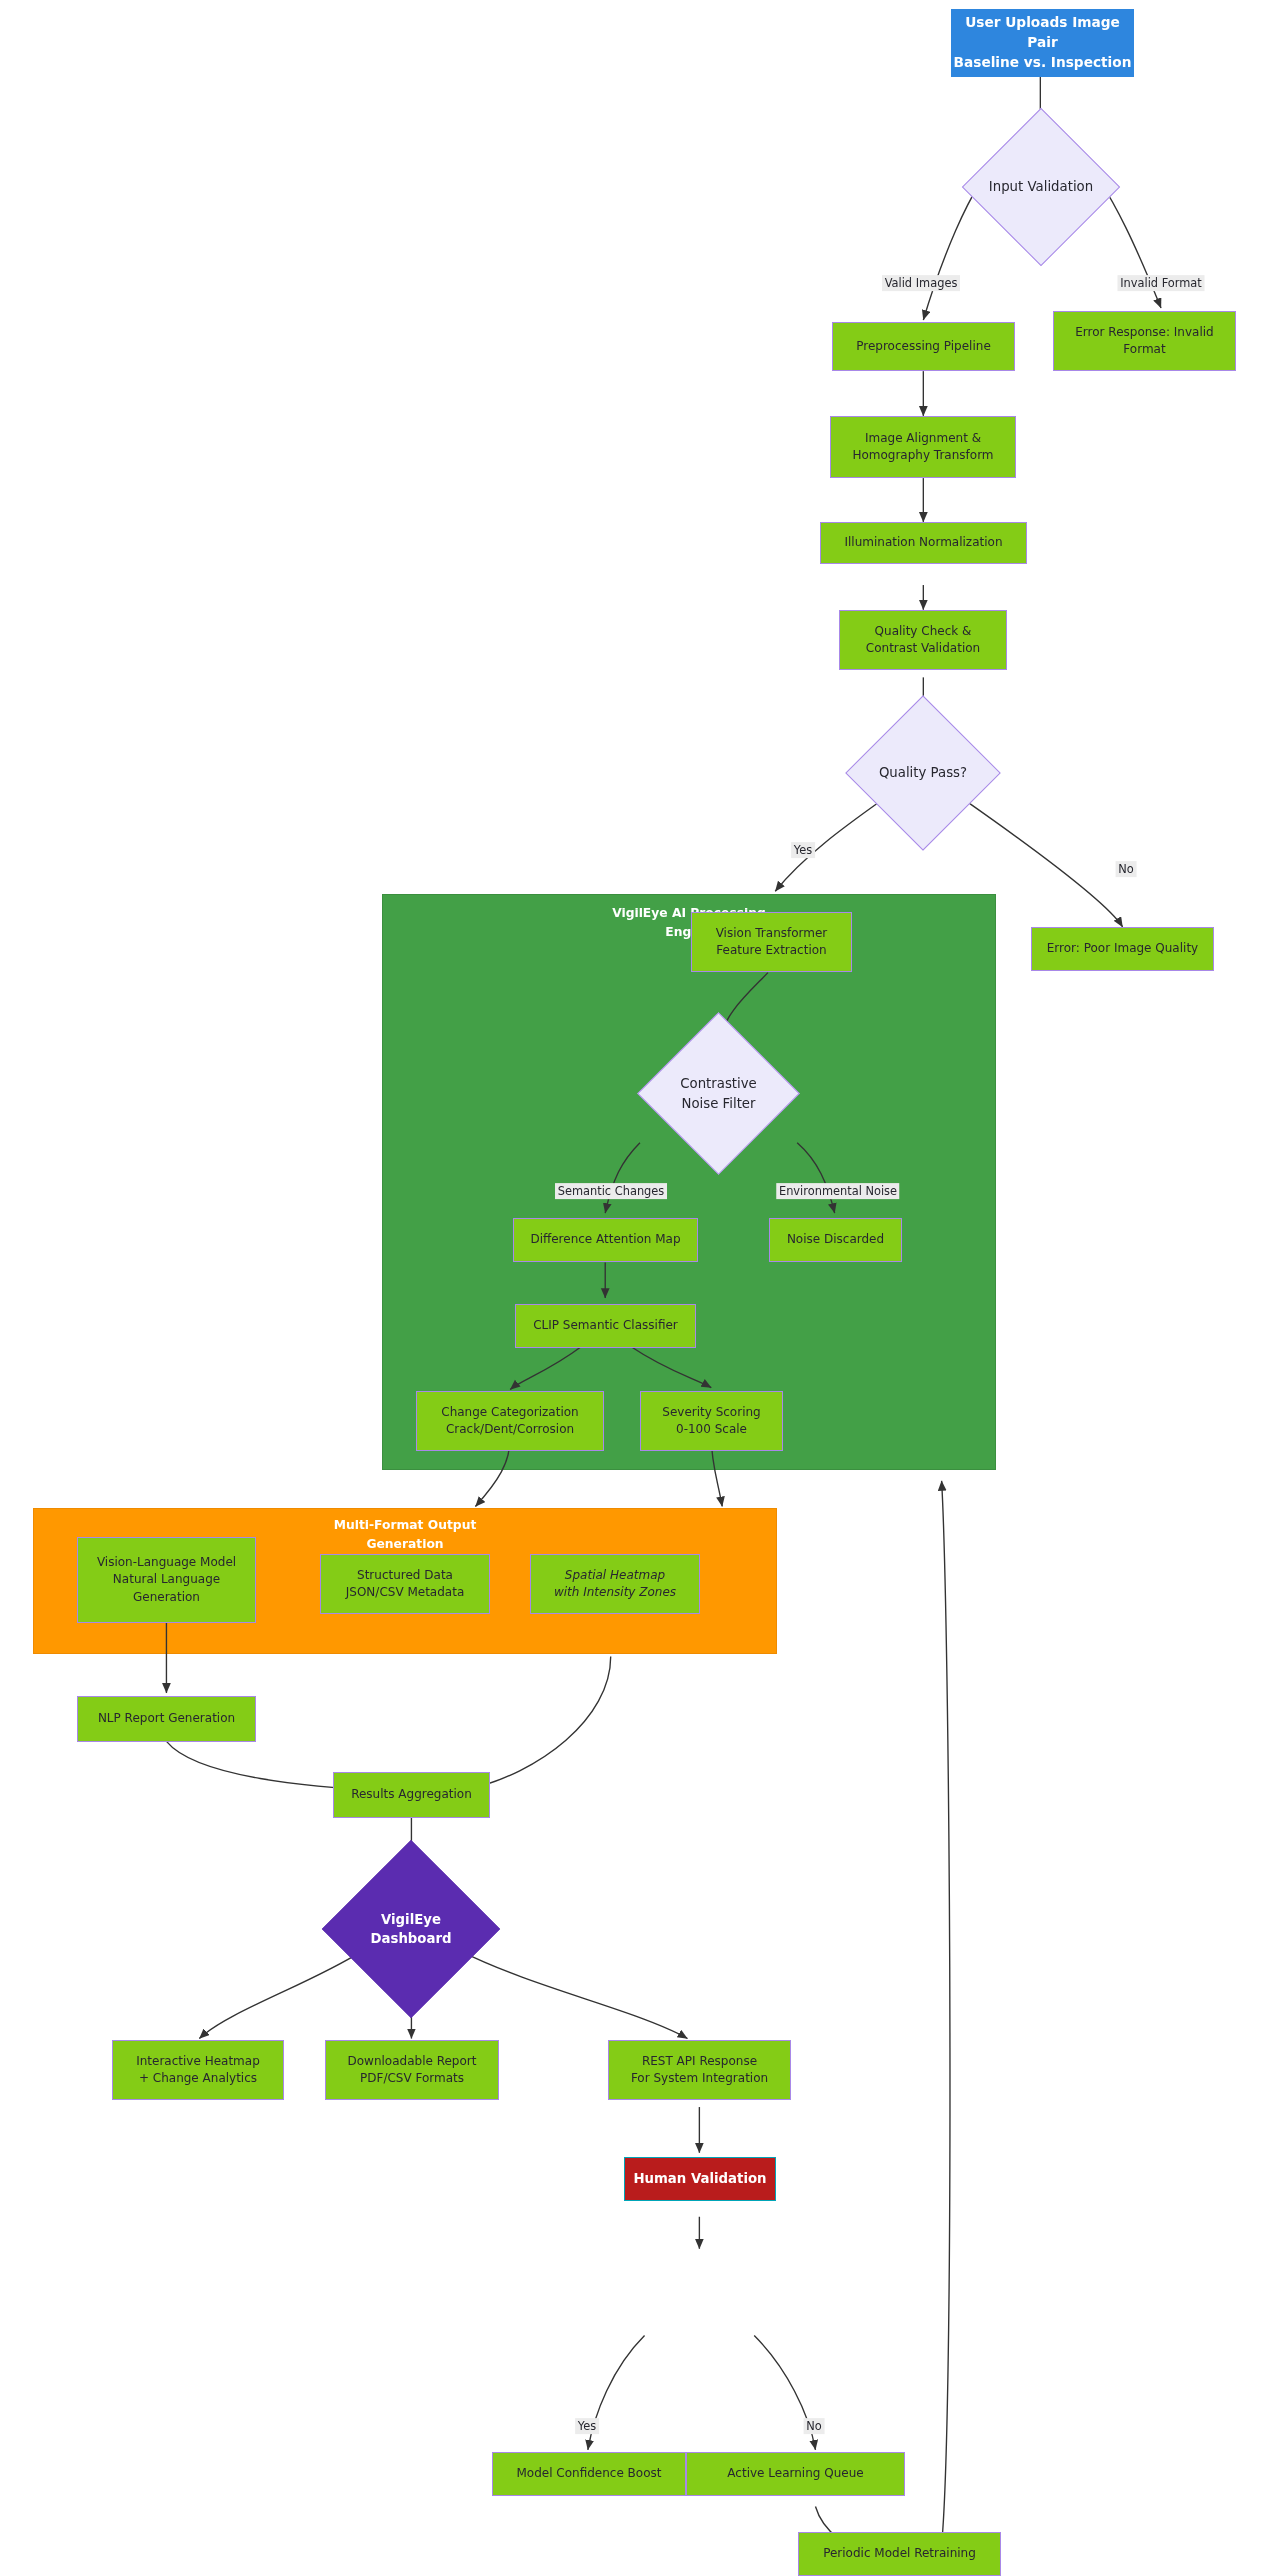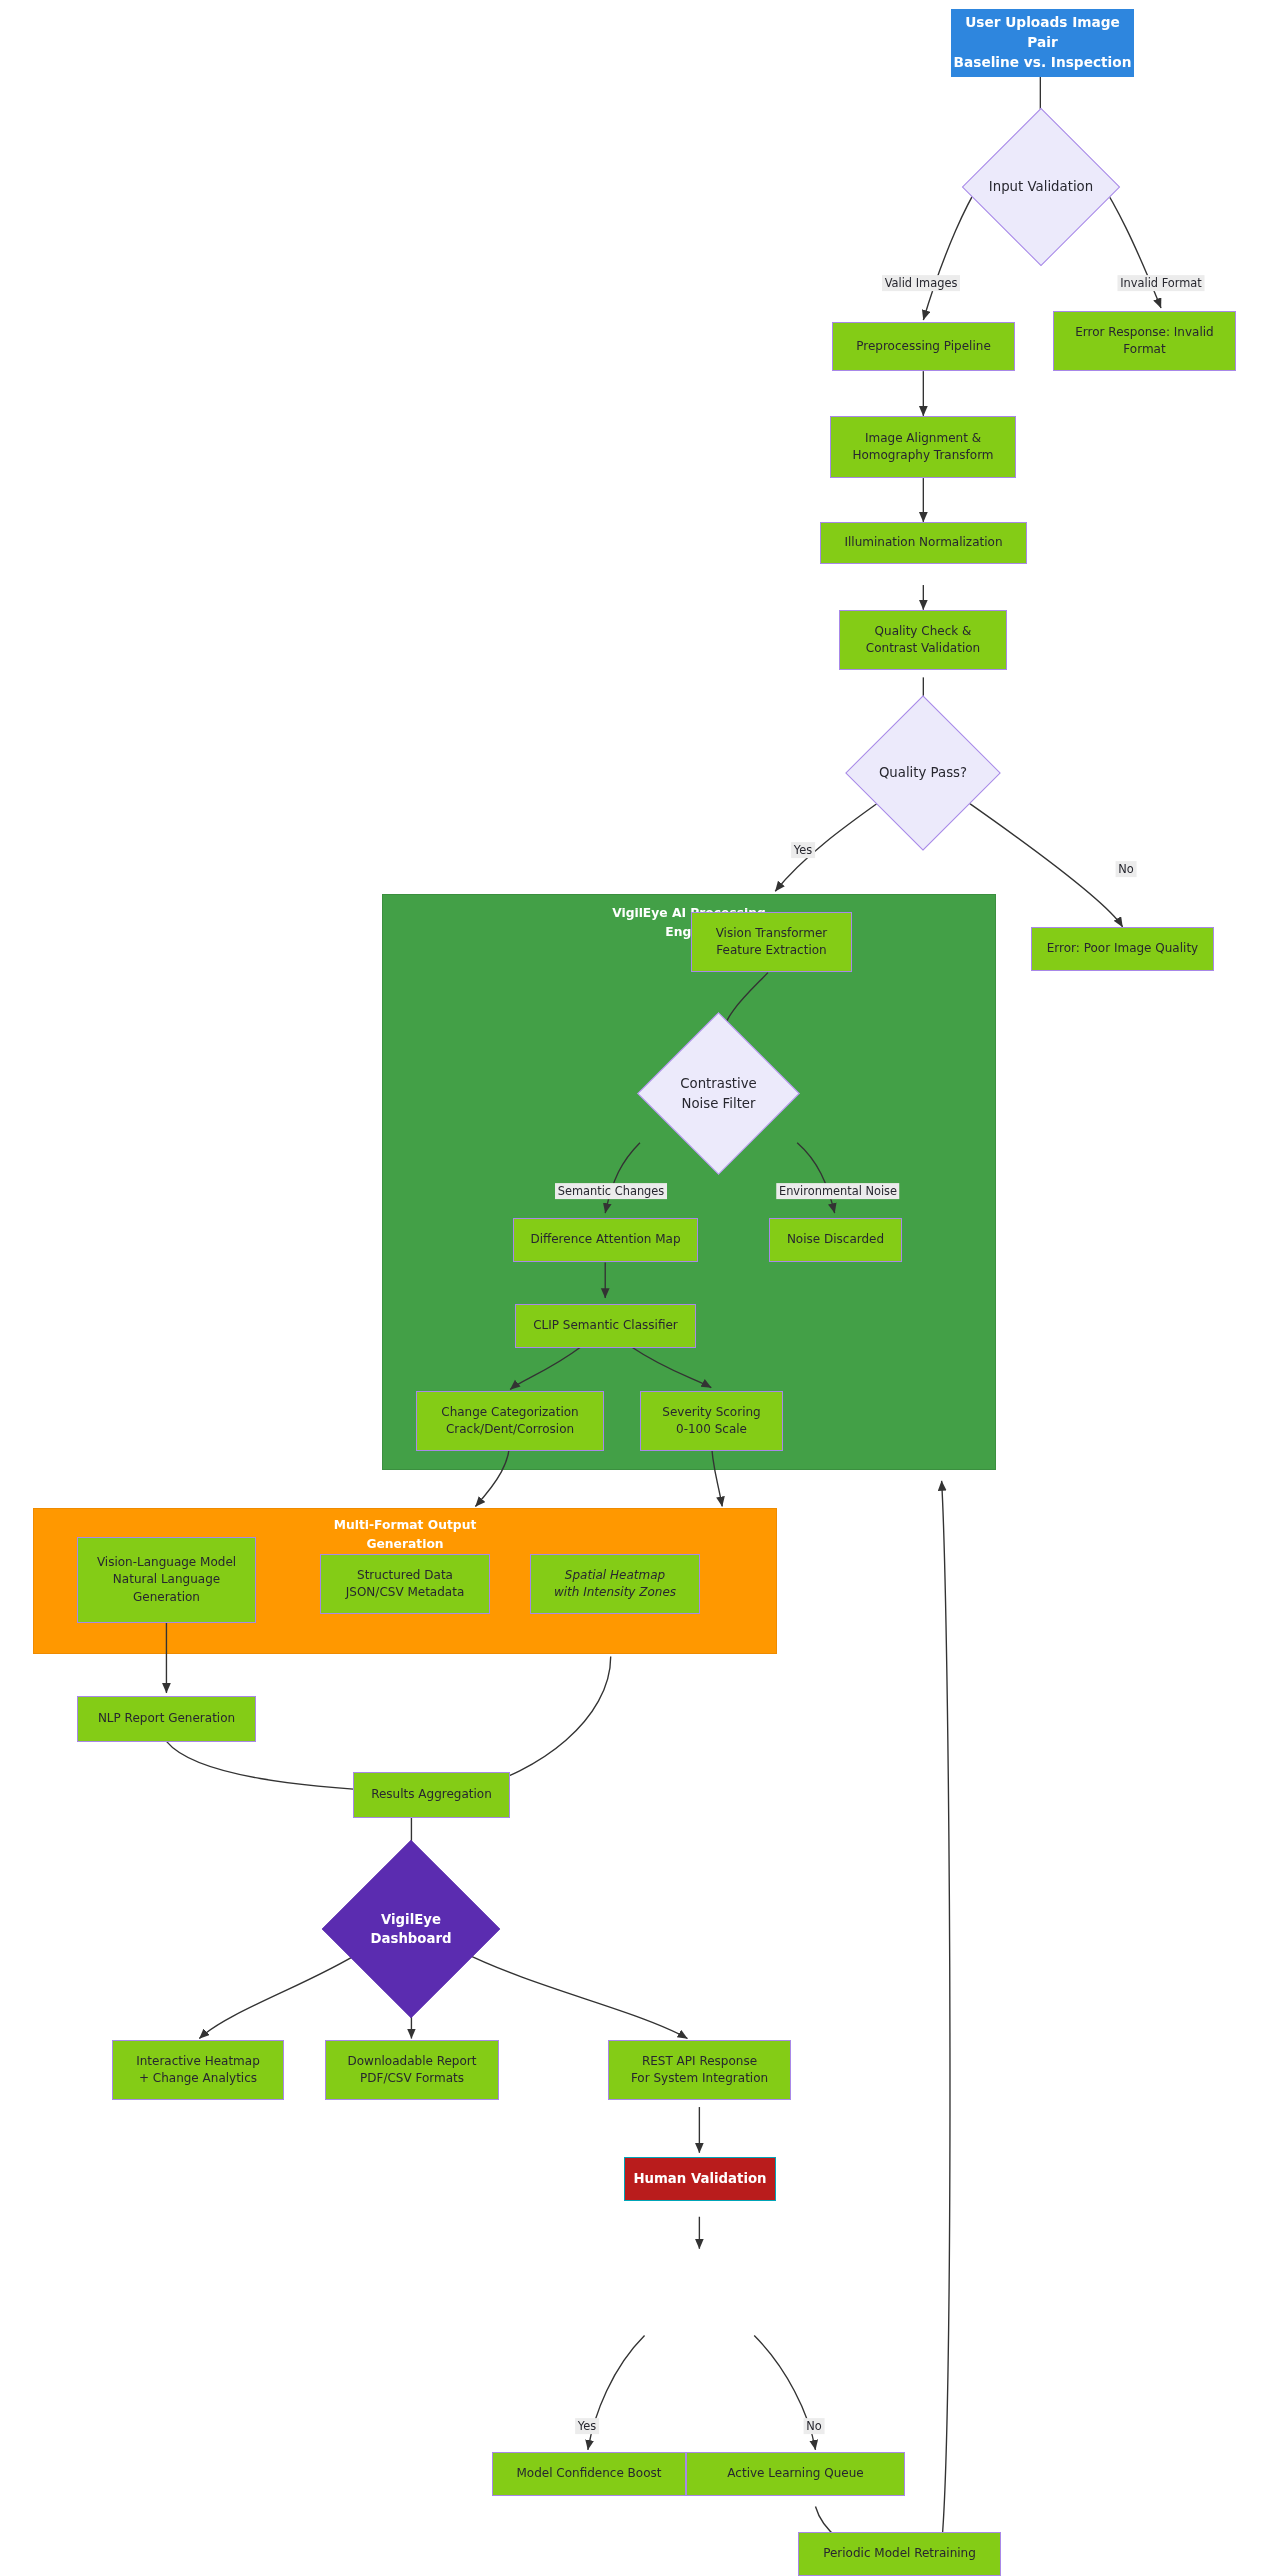--- a/index.html
+++ b/index.html
@@ -223,21 +223,21 @@
       <span class="ln">with Intensity Zones</span>
     </div>
   </div>
 
   <div class="node box" style="left:77px;top:1696px;width:179px;height:46px;">
     <div>
         <span class="ln">NLP Report Generation</span>
       </div>
   </div>
 
-  <div class="node box" style="left:333px;top:1772px;width:157px;height:46px;margin-left:20px;">
+  <div class="node box" style="left:333px;top:1772px;width:157px;height:46px;">
     <div>
         <span class="ln">Results Aggregation</span>
       </div>
   </div>
 
   <div class="diamond dash-diamond" style="left:348px;top:1866px;width:126px;height:126px;">
     <div class="dshape"></div>
     <div class="dtxt">VigilEye Dashboard</div>
   </div>
 

